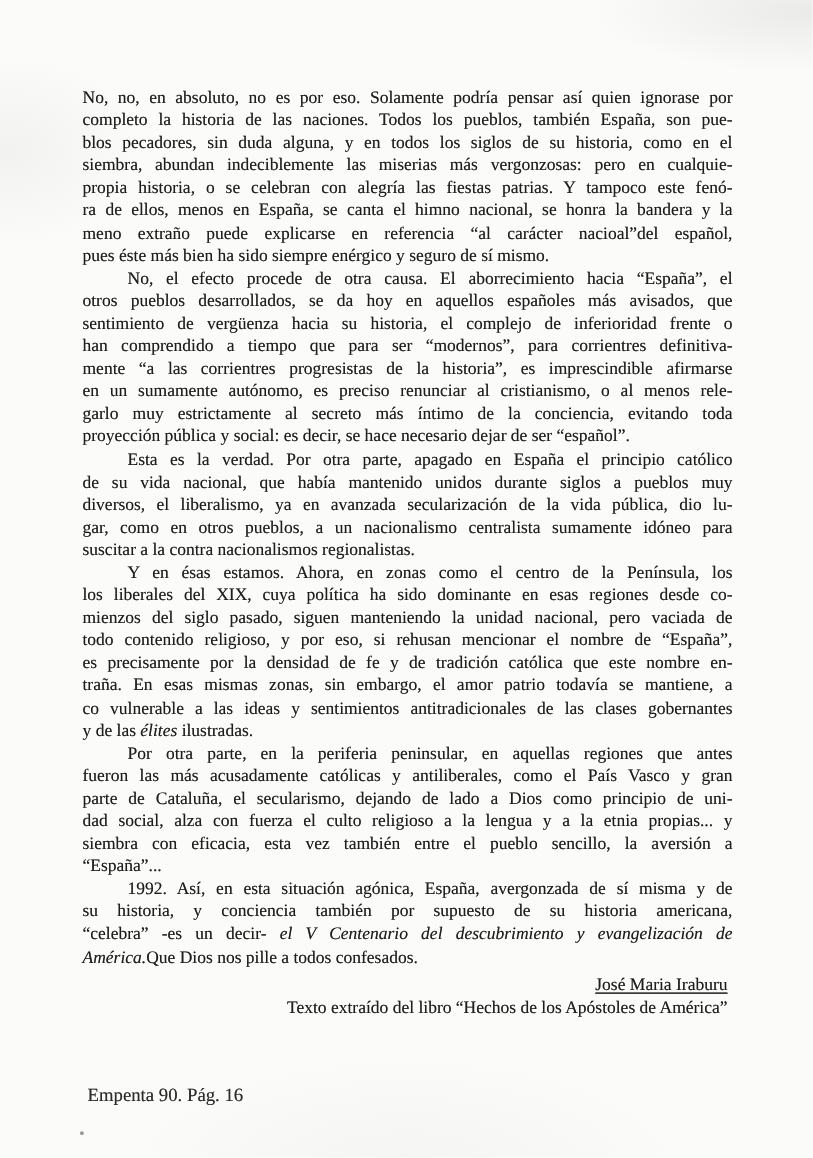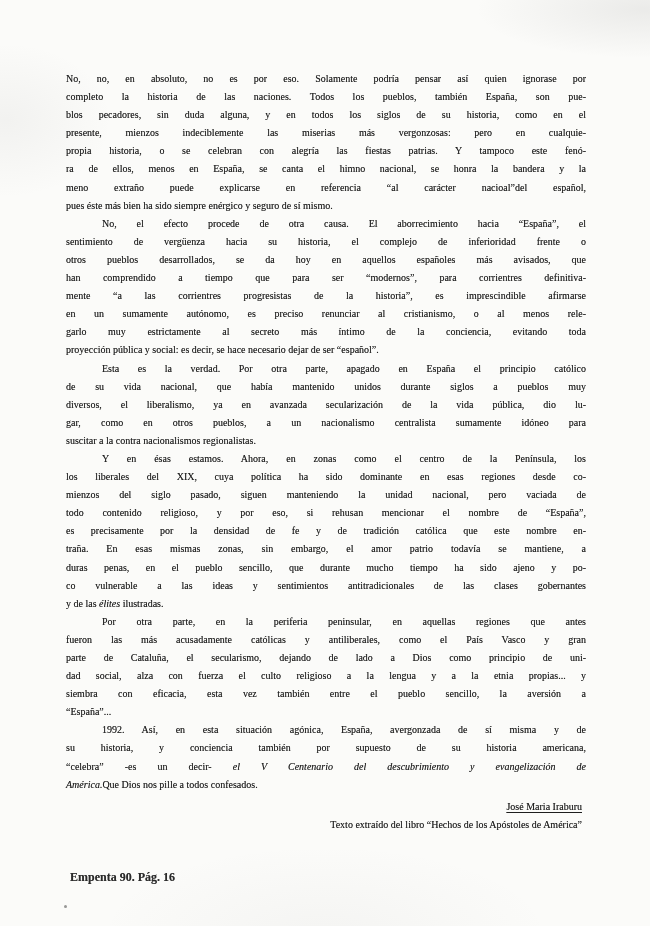--- a/index.html
+++ b/index.html
@@ -18,94 +18,92 @@
     color: #1e1e1e;
   }
   .text-block {
     position: absolute;
     left: 66px;
     top: 70px;
     width: 520px;
   }
   .paragraph { margin: 0; }
   .line {
-    font-size: 10px;
+    font-size: 14px;
     line-height: 18.1px;
     text-align: justify;
     text-align-last: justify;
     color: #1e1e1e;
     text-shadow: 0 0 0.4px rgba(20,20,20,0.55);
     white-space: normal;
   }
   .line.last { text-align: left; text-align-last: left; }
   .line.indent { padding-left: 36px; }
   .line i { font-style: italic; }
   .signature { margin: 4px; }
   .signature .line { text-align: right; text-align-last: right; }
   .sig-author { text-decoration: underline; text-underline-offset: 2px; }
   .footer-line {
     position: absolute;
     left: 70px;
     top: 869px;
-    font-size: 12px;
+    font-size: 15px;
     line-height: 17px;
     color: #2b2b2b;
     text-shadow: 0 0 0.4px rgba(20,20,20,0.5);
-    font-weight: bold;
   }
   .speck {
     position: absolute;
     left: 64px;
     top: 905px;
     width: 3px;
     height: 3px;
     border-radius: 50%;
     background: rgba(70,70,70,0.55);
   }
 </style>
 </head>
 <body>
 
 <div class="text-block">
 
   <div class="paragraph">
       <div class="line">No, no, en absoluto, no es por eso. Solamente podría pensar así quien ignorase por</div>
       <div class="line">completo la historia de las naciones. Todos los pueblos, también España, son pue-</div>
       <div class="line">blos pecadores, sin duda alguna, y en todos los siglos de su historia, como en el</div>
-      <div class="line">presente, mienzos indeciblemente las miserias más vergonzosas: pero en cualquie-</div>
+      <div class="line">siembra, abundan indeciblemente las miserias más vergonzosas: pero en cualquie-</div>
       <div class="line">propia historia, o se celebran con alegría las fiestas patrias. Y tampoco este fenó-</div>
       <div class="line">ra de ellos, menos en España, se canta el himno nacional, se honra la bandera y la</div>
       <div class="line">meno extraño puede explicarse en referencia “al carácter nacioal”del español,</div>
       <div class="line last">pues éste más bien ha sido siempre enérgico y seguro de sí mismo.</div>
     </div>
     <div class="paragraph">
       <div class="line indent">No, el efecto procede de otra causa. El aborrecimiento hacia “España”, el</div>
+      <div class="line">otros pueblos desarrollados, se da hoy en aquellos españoles más avisados, que</div>
       <div class="line">sentimiento de vergüenza hacia su historia, el complejo de inferioridad frente o</div>
-      <div class="line">otros pueblos desarrollados, se da hoy en aquellos españoles más avisados, que</div>
       <div class="line">han comprendido a tiempo que para ser “modernos”, para corrientres definitiva-</div>
       <div class="line">mente “a las corrientres progresistas de la historia”, es imprescindible afirmarse</div>
       <div class="line">en un sumamente autónomo, es preciso renunciar al cristianismo, o al menos rele-</div>
       <div class="line">garlo muy estrictamente al secreto más íntimo de la conciencia, evitando toda</div>
       <div class="line last">proyección pública y social: es decir, se hace necesario dejar de ser “español”.</div>
     </div>
     <div class="paragraph">
       <div class="line indent">Esta es la verdad. Por otra parte, apagado en España el principio católico</div>
       <div class="line">de su vida nacional, que había mantenido unidos durante siglos a pueblos muy</div>
       <div class="line">diversos, el liberalismo, ya en avanzada secularización de la vida pública, dio lu-</div>
       <div class="line">gar, como en otros pueblos, a un nacionalismo centralista sumamente idóneo para</div>
       <div class="line last">suscitar a la contra nacionalismos regionalistas.</div>
     </div>
     <div class="paragraph">
       <div class="line indent">Y en ésas estamos. Ahora, en zonas como el centro de la Península, los</div>
       <div class="line">los liberales del XIX, cuya política ha sido dominante en esas regiones desde co-</div>
       <div class="line">mienzos del siglo pasado, siguen manteniendo la unidad nacional, pero vaciada de</div>
       <div class="line">todo contenido religioso, y por eso, si rehusan mencionar el nombre de “España”,</div>
       <div class="line">es precisamente por la densidad de fe y de tradición católica que este nombre en-</div>
       <div class="line">traña. En esas mismas zonas, sin embargo, el amor patrio todavía se mantiene, a</div>
-      <div class="line">duras penas, en el pueblo sencillo, que durante mucho tiempo ha sido ajeno y po-</div>
       <div class="line">co vulnerable a las ideas y sentimientos antitradicionales de las clases gobernantes</div>
       <div class="line last">y de las <i>élites</i> ilustradas.</div>
     </div>
     <div class="paragraph">
       <div class="line indent">Por otra parte, en la periferia peninsular, en aquellas regiones que antes</div>
       <div class="line">fueron las más acusadamente católicas y antiliberales, como el País Vasco y gran</div>
       <div class="line">parte de Cataluña, el secularismo, dejando de lado a Dios como principio de uni-</div>
       <div class="line">dad social, alza con fuerza el culto religioso a la lengua y a la etnia propias... y</div>
       <div class="line">siembra con eficacia, esta vez también entre el pueblo sencillo, la aversión a</div>
       <div class="line last">“España”...</div>

